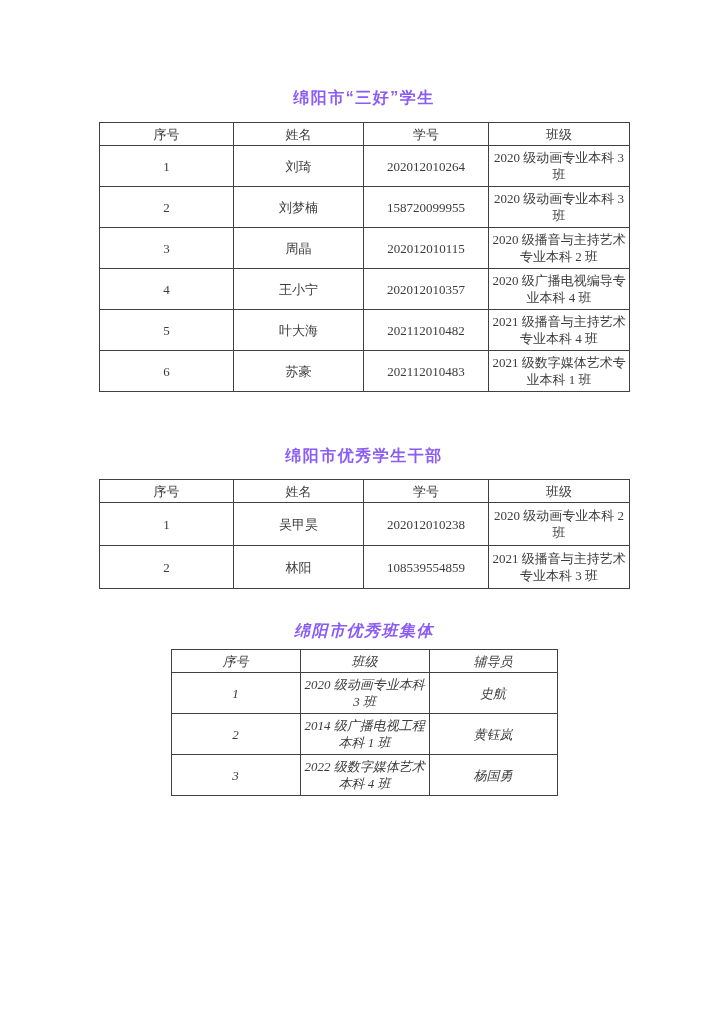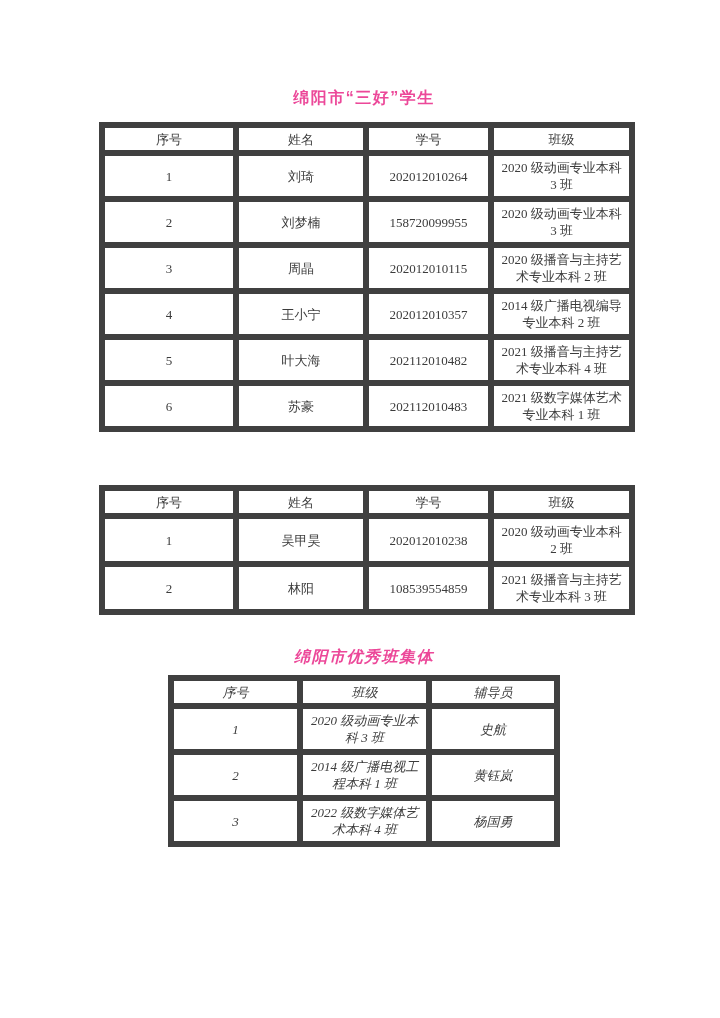--- a/index.html
+++ b/index.html
@@ -21,40 +21,40 @@
   .sec-2 { margin-top: 53px; }
   .sec-3 { margin-top: 31px; font-style: italic; }
   .title {
     margin: 0;
     text-align: center;
     font-family: "Liberation Sans", "DejaVu Sans", sans-serif;
     font-weight: bold;
     font-size: 16px;
     line-height: 21px;
     letter-spacing: 1.5px;
-    color: #ec4899;
+    color: #8b5cf6;
   }
   table.tbl {
     border-collapse: collapse;
     table-layout: fixed;
     margin-top: 13px;
   }
   .sec-1 table.tbl { margin-top: 14px; }
   .sec-3 table.tbl { margin-top: 8px; margin-left: auto; margin-right: auto; }
   .w4 { width: 530px; }
   .w3 { width: 386px; }
   .w4 col.c0 { width: 134px; }
   .w4 col.c1 { width: 130px; }
   .w4 col.c2 { width: 125px; }
   .w4 col.c3 { width: 141px; }
   .w3 col.c0 { width: 129px; }
   .w3 col.c1 { width: 129px; }
   .w3 col.c2 { width: 128px; }
   th, td {
-    border: 6px solid #404040;
+    border: 1px solid #404040;
     text-align: center;
     vertical-align: middle;
     font-size: 13px;
     font-weight: normal;
     padding: 1px 3px;
     line-height: 17px;
     overflow: hidden;
   }
   th { height: 20px; }
   td { height: 38px; }
@@ -98,39 +98,40 @@
         <tr>
           <td>3</td>
           <td>周晶</td>
           <td>202012010115</td>
           <td>2020 级播音与主持艺术专业本科 2 班</td>
         </tr>
         <tr>
           <td>4</td>
           <td>王小宁</td>
           <td>202012010357</td>
-          <td>2014 级广播电视编导专业本科 2 班</td>
+          <td>2020 级广播电视编导专业本科 4 班</td>
         </tr>
         <tr>
           <td>5</td>
           <td>叶大海</td>
           <td>202112010482</td>
           <td>2021 级播音与主持艺术专业本科 4 班</td>
         </tr>
         <tr>
           <td>6</td>
           <td>苏豪</td>
           <td>202112010483</td>
           <td>2021 级数字媒体艺术专业本科 1 班</td>
         </tr>
       </tbody>
     </table>
   </section>
 
   <section class="sec sec-2">
+    <h2 class="title">绵阳市优秀学生干部</h2>
     <table class="tbl w4">
       <colgroup>
           <col class="c0">
           <col class="c1">
           <col class="c2">
           <col class="c3">
         </colgroup>
       <thead>
         <tr>
           <th>序号</th>

